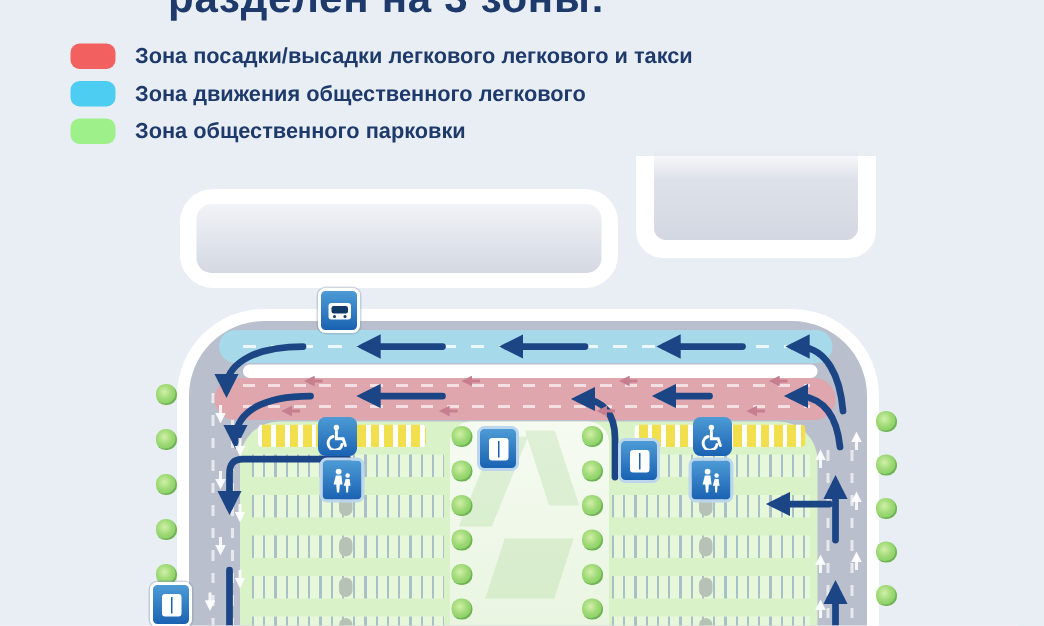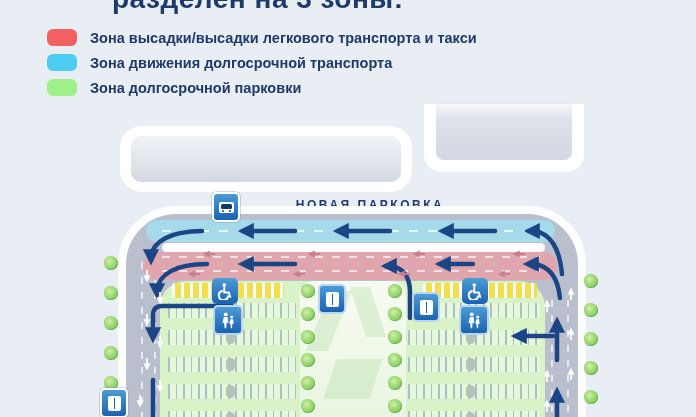--- a/index.html
+++ b/index.html
@@ -72,37 +72,36 @@
 </style>
 </head>
 <body>
 
 <div class="stage">
 
   <div class="abs title">разделен на 3 зоны:</div>
 
   <div class="abs legend-row" style="top:29px;">
     <span class="lg-sw lg-red"></span>
-    <span class="lg-label">Зона высадки/высадки легкового транспорта и такси</span>
+    <span class="lg-label">Зона посадки/высадки легкового легкового и такси</span>
   </div>
   <div class="abs legend-row" style="top:54px;">
     <span class="lg-sw lg-cyan"></span>
-    <span class="lg-label">Зона движения долгосрочной транспорта</span>
+    <span class="lg-label">Зона движения общественного легкового</span>
   </div>
   <div class="abs legend-row" style="top:79px;">
     <span class="lg-sw lg-green"></span>
-    <span class="lg-label">Зона долгосрочной парковки</span>
+    <span class="lg-label">Зона общественного парковки</span>
   </div>
 
   <div class="abs bld-main-border"></div>
   <div class="abs bld-main-fill"></div>
   <div class="abs bld-tr-border"></div>
   <div class="abs bld-tr-fill"></div>
 
-  <div class="abs parking-label">НОВАЯ ПАРКОВКА</div>
 
   <div class="abs map-outline"></div>
   <div class="abs map-road"></div>
 
   <div class="abs vdash" style="left:141px;top:262px;height:155px;"></div>
   <div class="abs vdash" style="left:154px;top:262px;height:155px;"></div>
   <div class="abs vdash" style="left:551px;top:300px;height:117px;"></div>
   <div class="abs vdash" style="left:567px;top:300px;height:117px;"></div>
 
   <div class="abs strip-cyan"></div>

